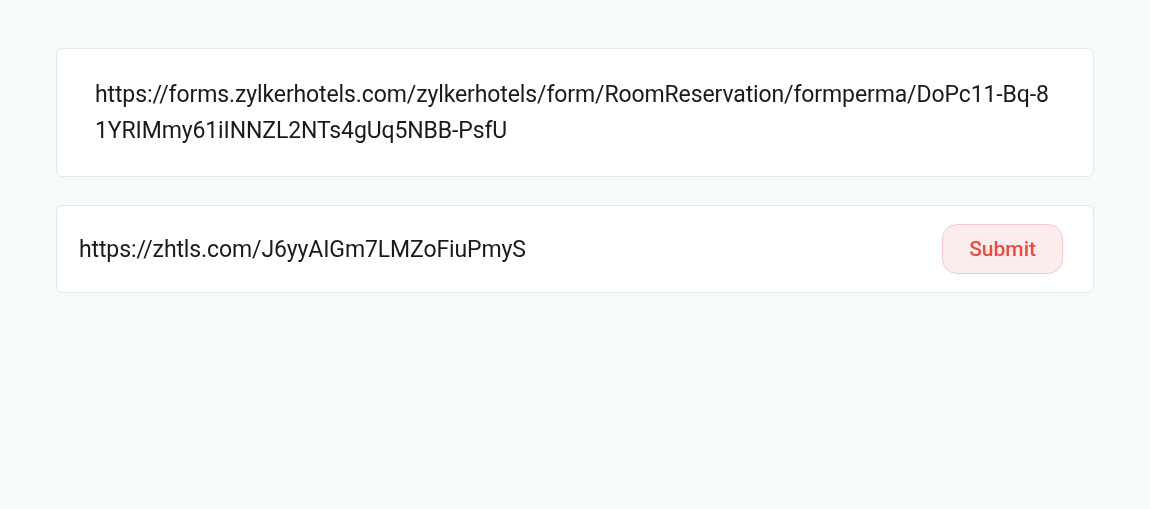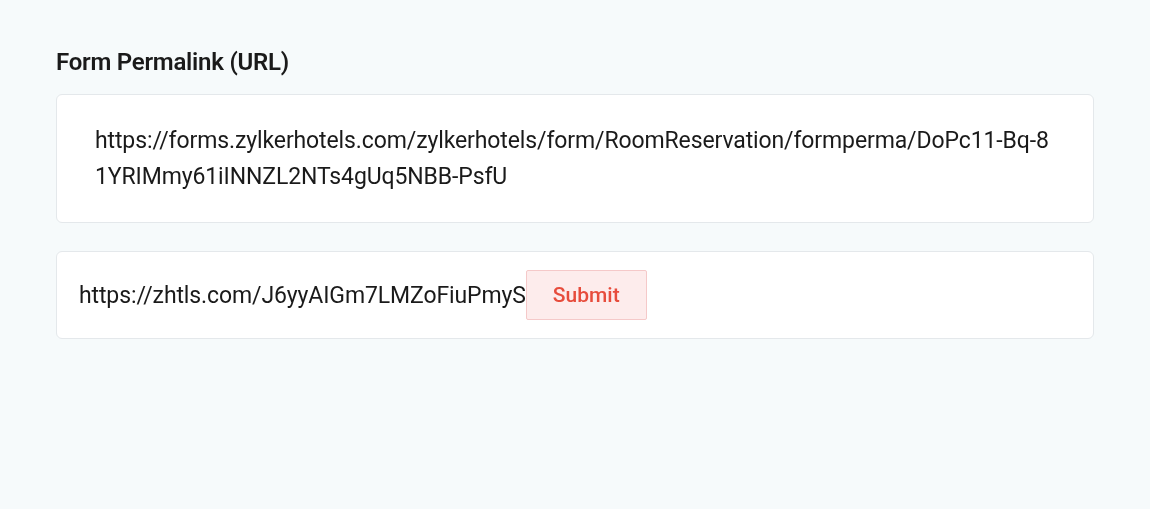--- a/index.html
+++ b/index.html
@@ -34,46 +34,45 @@
       font-size: 23px;
       line-height: 1.55;
       color: #1a1a1a;
       font-weight: 400;
       word-break: break-all;
       letter-spacing: -0.005em;
     }
     .shortened-box {
       display: flex;
       align-items: center;
-      justify-content: flex-start;
+      justify-content: space-between;
       padding: 18px 30px 18px 22px;
     }
     .shortened-text {
       font-size: 23px;
       color: #1a1a1a;
       font-weight: 400;
       letter-spacing: -0.005em;
     }
     .submit-btn {
       background-color: #fdecec;
       border: 1px solid #f5c9c9;
       color: #e74c3c;
       font-size: 21px;
       font-weight: 500;
       padding: 12px 26px;
-      border-radius: 2px;
+      border-radius: 15px;
       cursor: pointer;
       font-family: inherit;
     }
   </style>
 </head>
 <body>
 
 <div class="section">
-  <div class="label">Form Permalink (URL)</div>
   <div class="box">
     <div class="permalink-text">https://forms.zylkerhotels.com/zylkerhotels/form/RoomReservation/formperma/DoPc11-Bq-81YRIMmy61iINNZL2NTs4gUq5NBB-PsfU</div>
   </div>
 </div>
 
 <div class="section">
   <div class="box shortened-box">
     <div class="shortened-text">https://zhtls.com/J6yyAIGm7LMZoFiuPmyS</div>
     <button class="submit-btn">Submit</button>
   </div>

